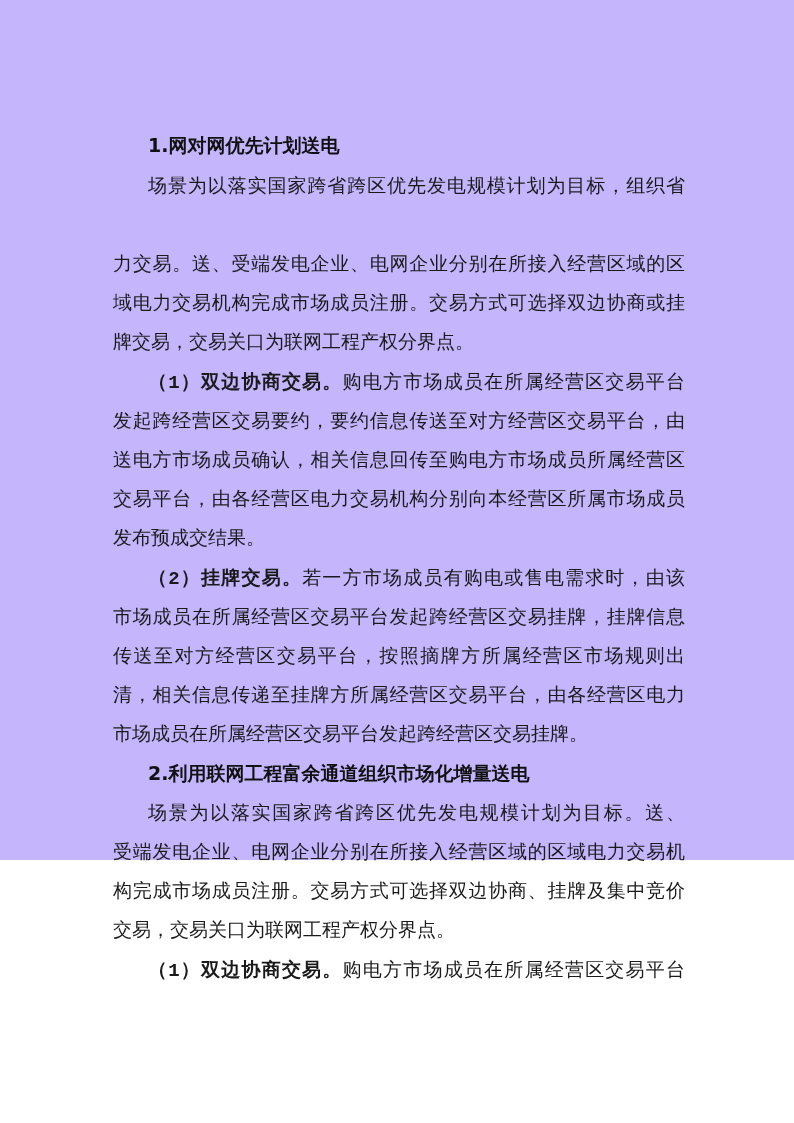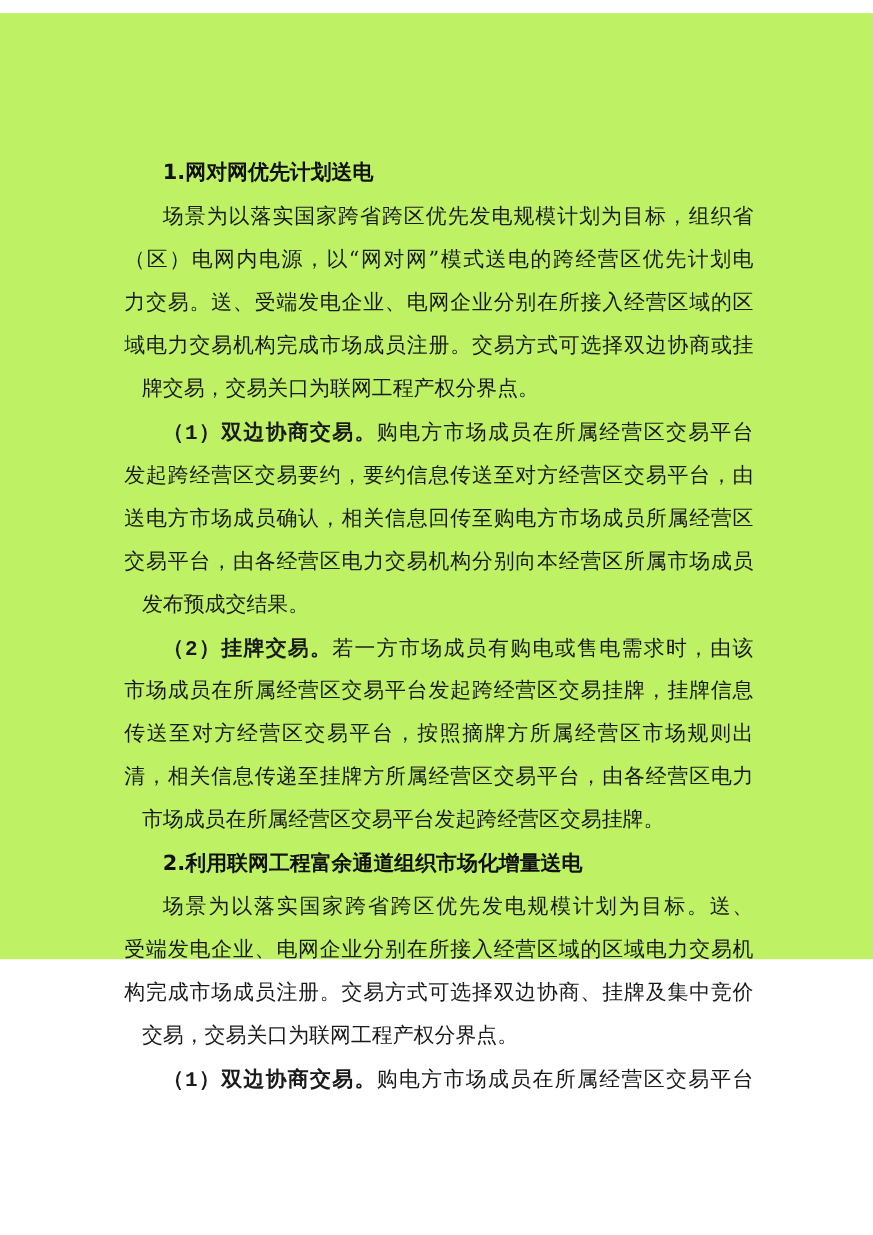--- a/index.html
+++ b/index.html
@@ -1,50 +1,49 @@
 <!DOCTYPE html>
 <html><head>
 <meta charset="utf-8">
 <style>
   html, body { margin: 0; padding: 0; background: #ffffff; }
   body { width: 794px; height: 1123px; position: relative; overflow: hidden; }
-  .page { position: absolute; left: 0; top: 12px; width: 794px; height: 860px; background: #bef264; }
+  .page { position: absolute; left: 0; top: 0; width: 794px; height: 860px; background: #c4b5fd; }
   .line {
     position: absolute;
     left: 113px;
     width: 572px;
     height: 39px;
     line-height: 39px;
     font-family: "DejaVu Serif", "Liberation Serif", serif;
     font-size: 19px;
     color: #1a1a1a;
     white-space: nowrap;
     text-align: justify;
     text-align-last: justify;
   }
-  .line.last { text-align-last: left; margin-left: 16px; }
+  .line.last { text-align-last: left; }
   .line.indent { left: 148px; width: 537px; }
   .heading {
     font-family: "DejaVu Sans", "Liberation Sans", sans-serif;
     font-weight: bold;
     font-size: 19px;
     text-align-last: left;
     color: #111;
   }
   .bold-lead { font-family: Liberation Mono, monospace; font-weight: bold; }
 </style>
 </head>
 <body>
 
 <div class="page">
 
   <div class="line indent heading" style="top:126px">1.网对网优先计划送电</div>
 
   <div class="line indent" style="top:166px">场景为以落实国家跨省跨区优先发电规模计划为目标，组织省</div>
-  <div class="line" style="top:205px">（区）电网内电源，以“网对网”模式送电的跨经营区优先计划电</div>
   <div class="line" style="top:283px">域电力交易机构完成市场成员注册。交易方式可选择双边协商或挂</div>
   <div class="line" style="top:244px">力交易。送、受端发电企业、电网企业分别在所接入经营区域的区</div>
   <div class="line last" style="top:322px">牌交易，交易关口为联网工程产权分界点。</div>
 
   <div class="line indent" style="top:362px"><span class="bold-lead">（1）双边协商交易。</span><span>购电方市场成员在所属经营区交易平台</span></div>
   <div class="line" style="top:401px">发起跨经营区交易要约，要约信息传送至对方经营区交易平台，由</div>
   <div class="line" style="top:440px">送电方市场成员确认，相关信息回传至购电方市场成员所属经营区</div>
   <div class="line" style="top:479px">交易平台，由各经营区电力交易机构分别向本经营区所属市场成员</div>
   <div class="line last" style="top:518px">发布预成交结果。</div>
 

